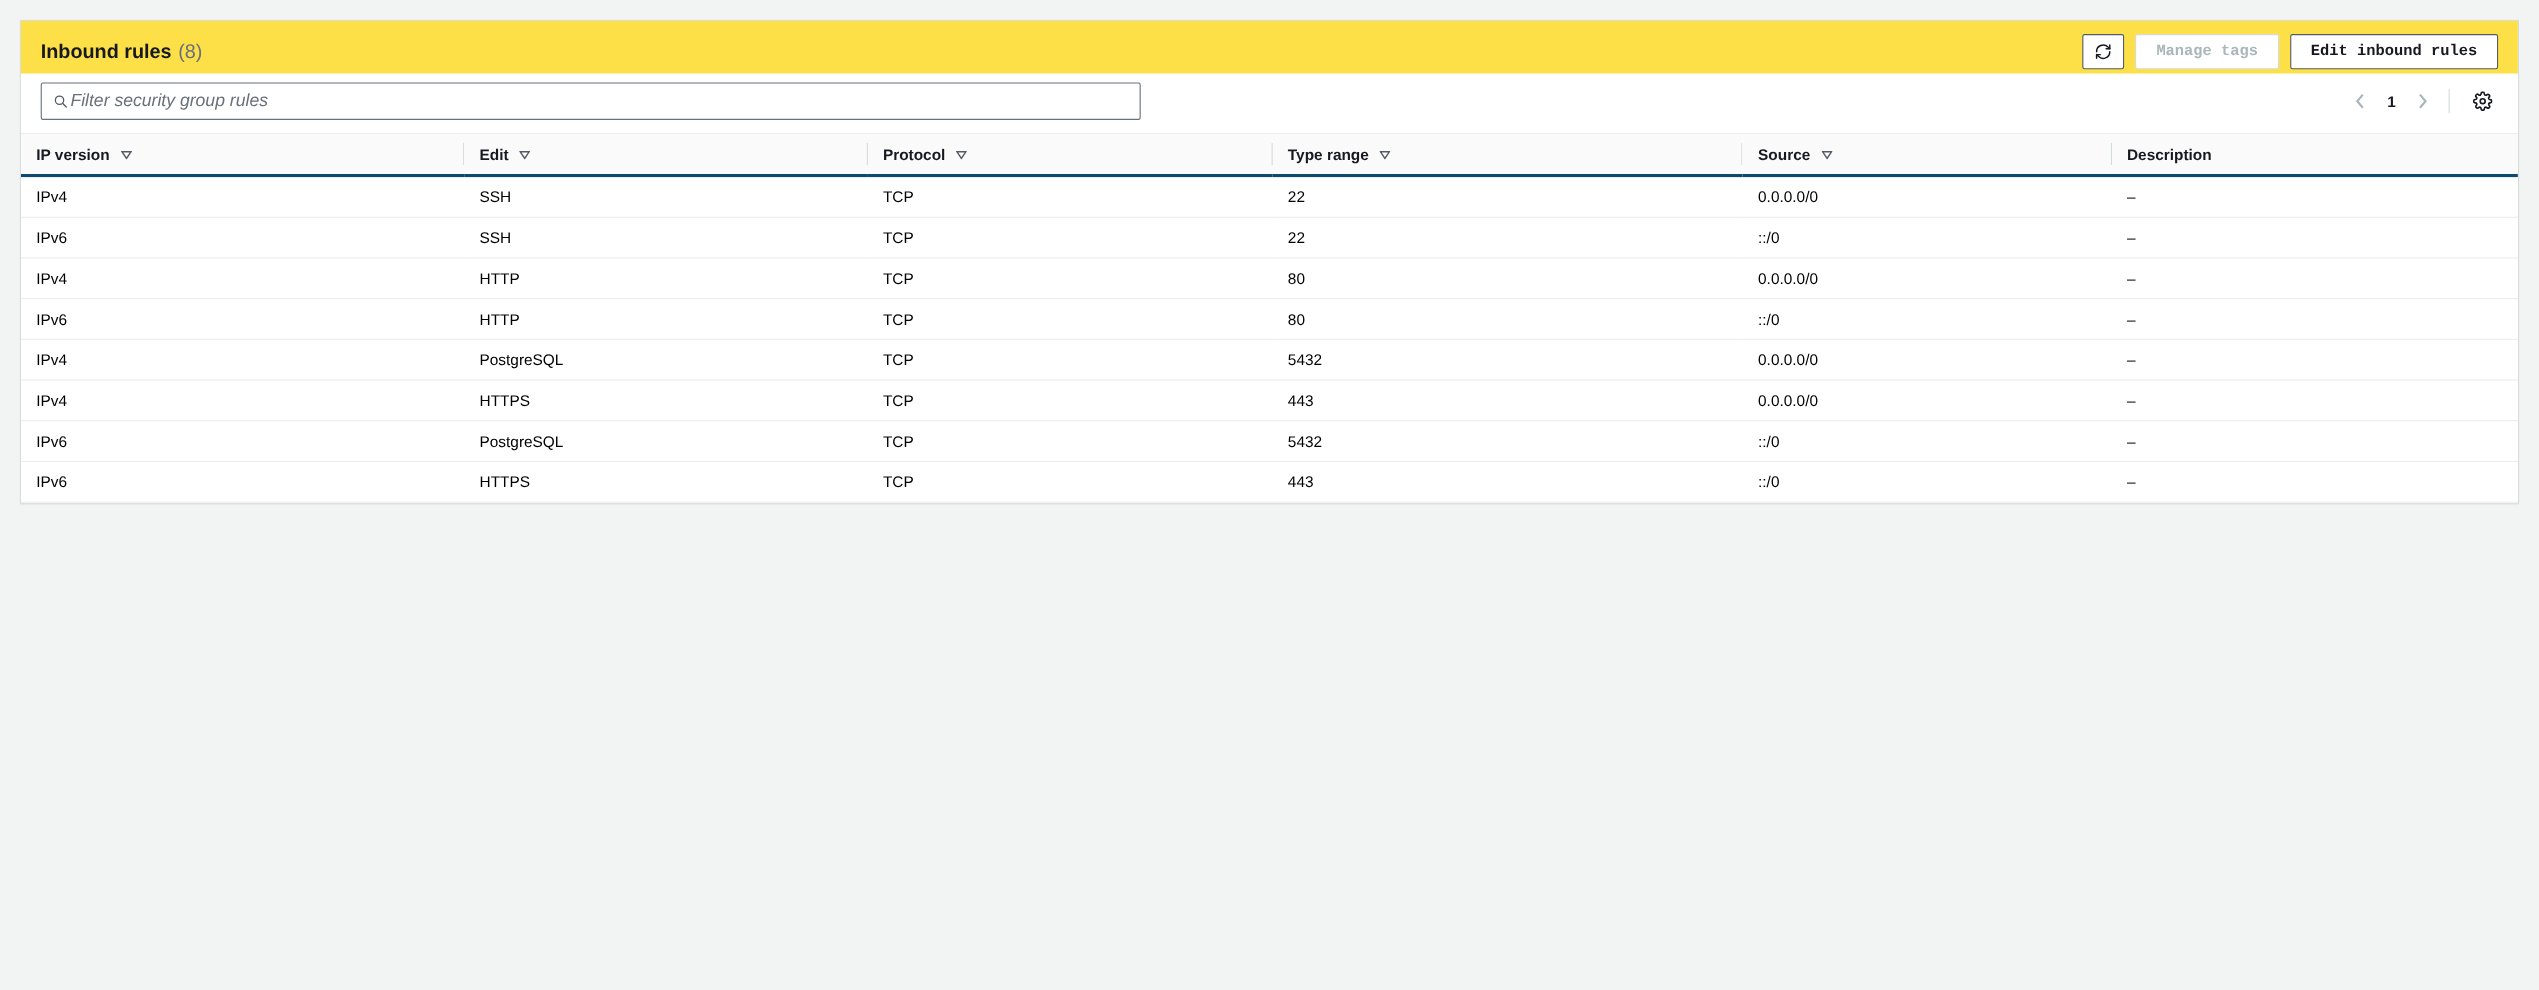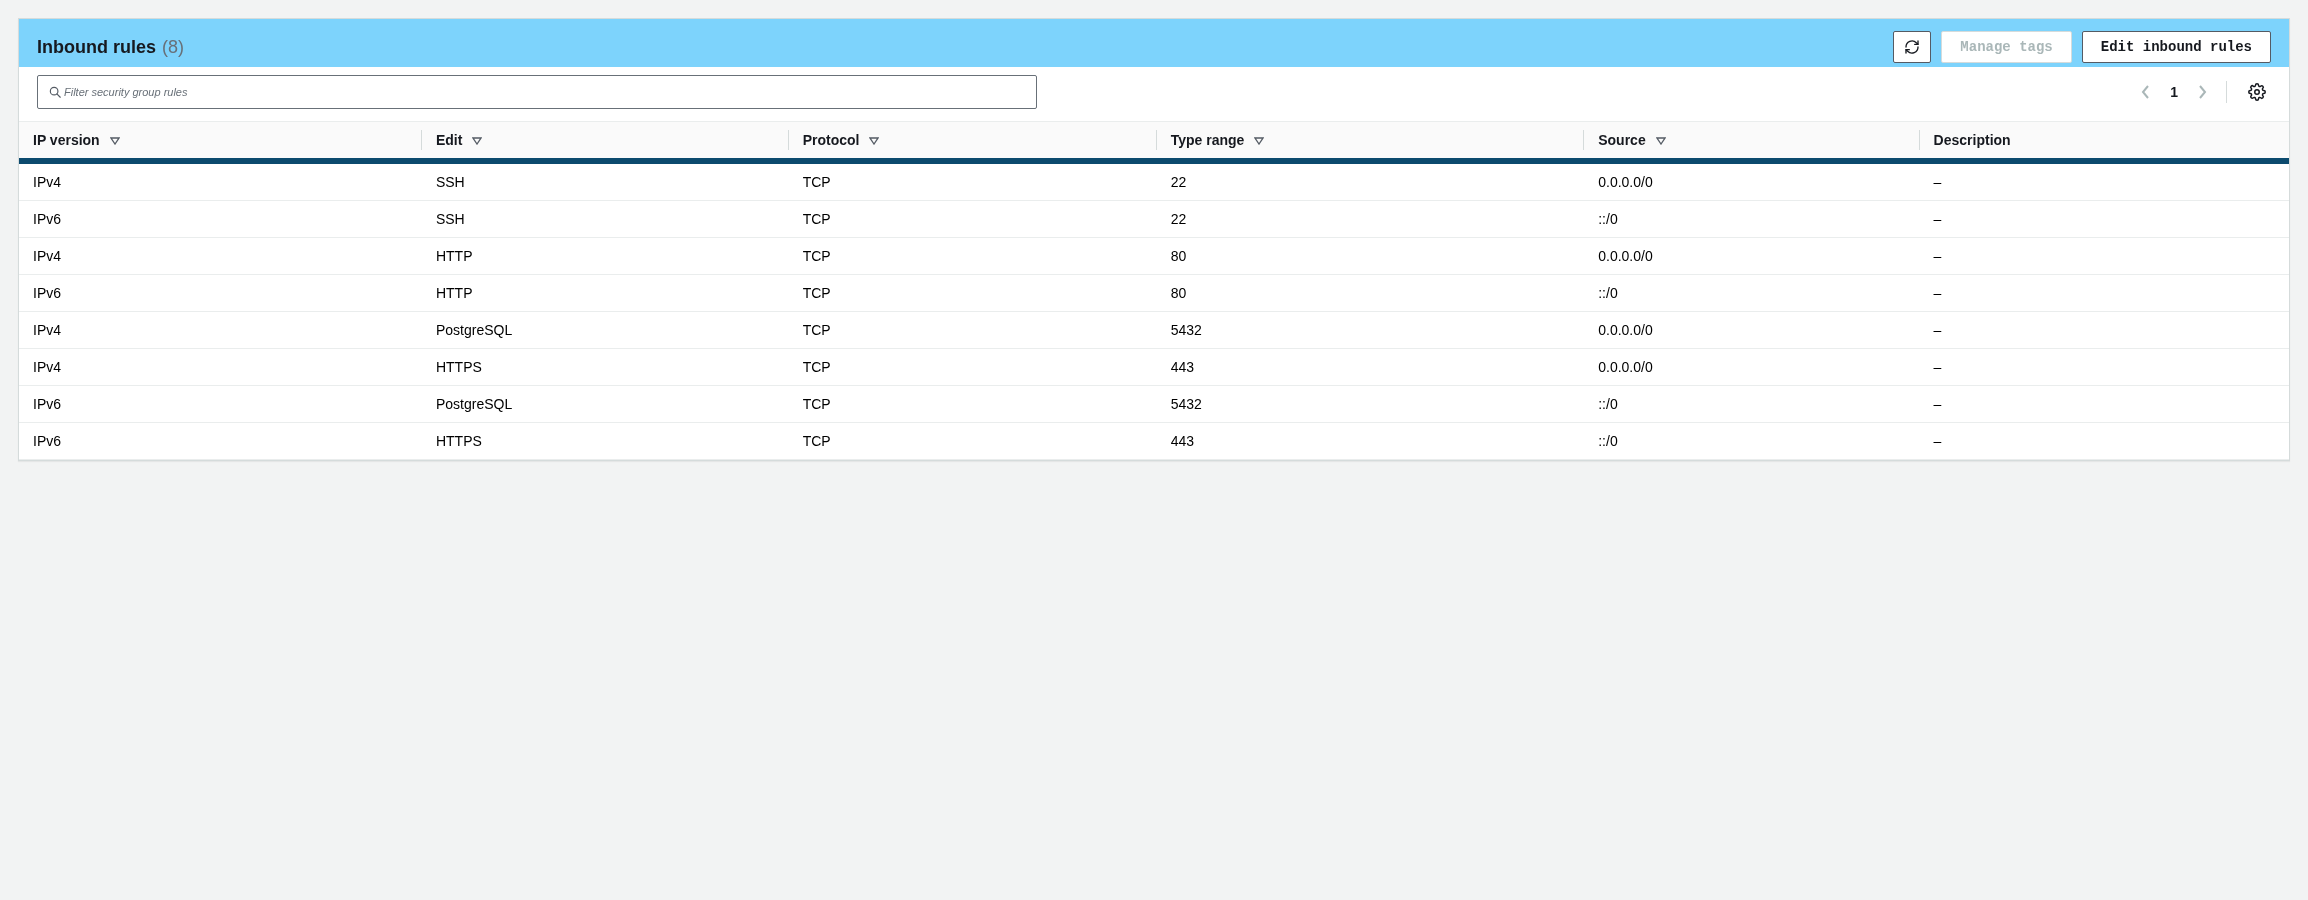--- a/index.html
+++ b/index.html
@@ -16,21 +16,21 @@
   .panel {
     background: #fff;
     border: 1px solid #d5dbdb;
     box-shadow: 0 1px 1px rgba(0,0,0,0.05);
   }
   
   .panel-header {
     display: flex;
     align-items: center;
     padding: 12px 18px 4px 18px;
-    background: #7dd3fc;
+    background: #fde047;
   }
   .title-wrap {
     display: flex;
     align-items: baseline;
     gap: 6px;
     flex: 1 1 auto;
     font-size: 18px;
     font-weight: 700;
     color: #16191f;
   }
@@ -75,21 +75,21 @@
     border: 1px solid #687078;
     border-radius: 2px;
     height: 34px;
     padding: 0 10px;
     color: #687078;
   }
   .filter-input-wrap input {
     flex: 1;
     border: none;
     outline: none;
-    font-size: 11px;
+    font-size: 16px;
     font-style: italic;
     color: #16191f;
     background: transparent;
   }
   .filter-input-wrap input::placeholder {
     color: #687078;
     font-style: italic;
   }
   .spacer { flex: 1 1 auto; }
   .paginator {
@@ -117,21 +117,21 @@
     min-width: 1440px;
   }
   thead th {
     background: #fafafa;
     font-weight: 700;
     text-align: left;
     font-size: 14px;
     color: #16191f;
     padding: 10px 14px;
     border-top: 1px solid #eaeded;
-    border-bottom: 6px solid #0c4a6e;
+    border-bottom: 3px solid #0c4a6e;
     position: relative;
     white-space: nowrap;
   }
   thead th::after {
     content: "";
     position: absolute;
     right: 0; top: 8px; bottom: 8px;
     width: 1px;
     background: #d5dbdb;
   }

